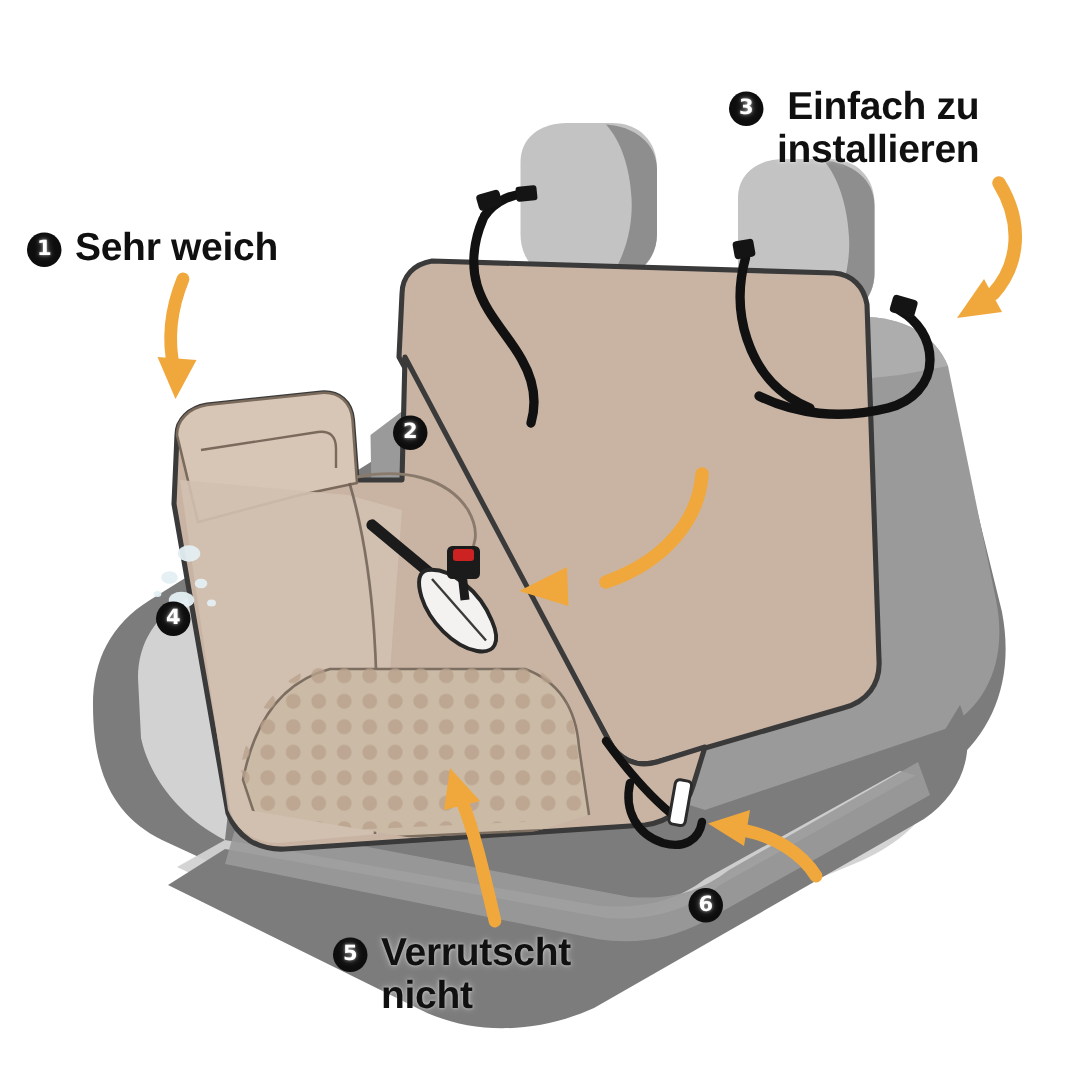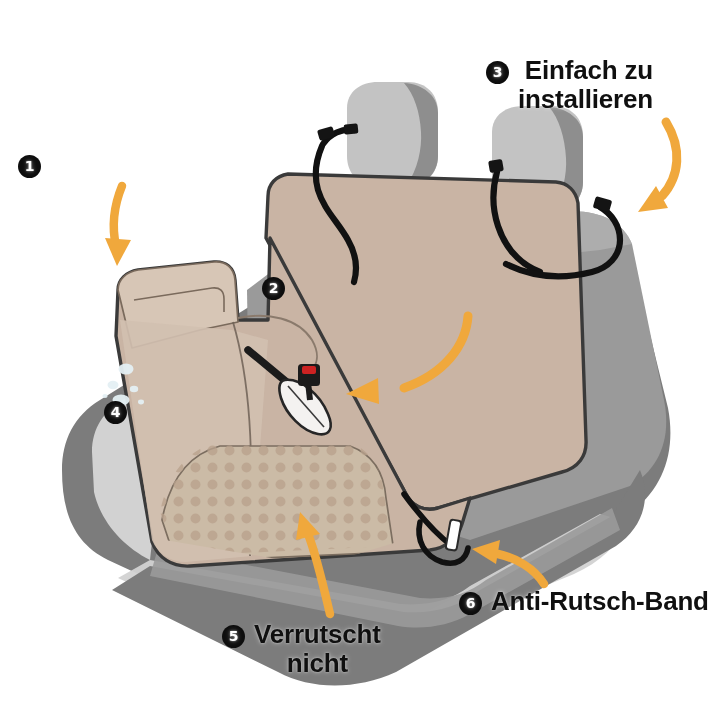--- a/index.html
+++ b/index.html
@@ -54,21 +54,21 @@
     font-family: "DejaVu Sans", sans-serif;
   }
   .callout .txt { display: block; }
 
   #c1 { left: 18px;  top: 150px; }
   #c2 { left: 262px; top: 272px; }
   #c3 { left: 486px; top: 56px;  }
   #c4 { left: 104px; top: 396px; }
   #c5 { left: 222px; top: 620px; }
   #c6 { left: 459px; top: 587px; }
-  #c5 .txt { text-align: center; }
+  #c5 .txt { }
   #c3 .txt { text-align: right; }
 </style>
 </head>
 <body>
 
 <div id="stage">
 
   <svg id="art" viewBox="0 0 720 720" xmlns="http://www.w3.org/2000/svg">
     <defs>
 
@@ -233,20 +233,21 @@
 
       <g>
         <path d="M544,584 C534,568 516,558 498,554" fill="none" stroke="#F0A83C" stroke-width="8.5" stroke-linecap="round"></path>
         <path d="M472,549 L500,540 L496,564 Z"></path>
       </g>
     </g>
   </svg>
 
   <div class="callout" id="c1">
     <span class="badge">1</span>
+    <span class="txt">Sehr weich</span>
   </div>
 
   <div class="callout" id="c2">
     <span class="badge">2</span>
   </div>
 
   <div class="callout" id="c3">
     <span class="badge">3</span>
     <span class="txt">Einfach zu
 installieren</span>
@@ -257,16 +258,15 @@
   </div>
 
   <div class="callout" id="c5">
     <span class="badge">5</span>
     <span class="txt">Verrutscht
 nicht</span>
   </div>
 
   <div class="callout" id="c6">
     <span class="badge">6</span>
-    <span class="txt">Anti-Rutsch-Band</span>
   </div>
 
 </div>
 
 </body></html>

